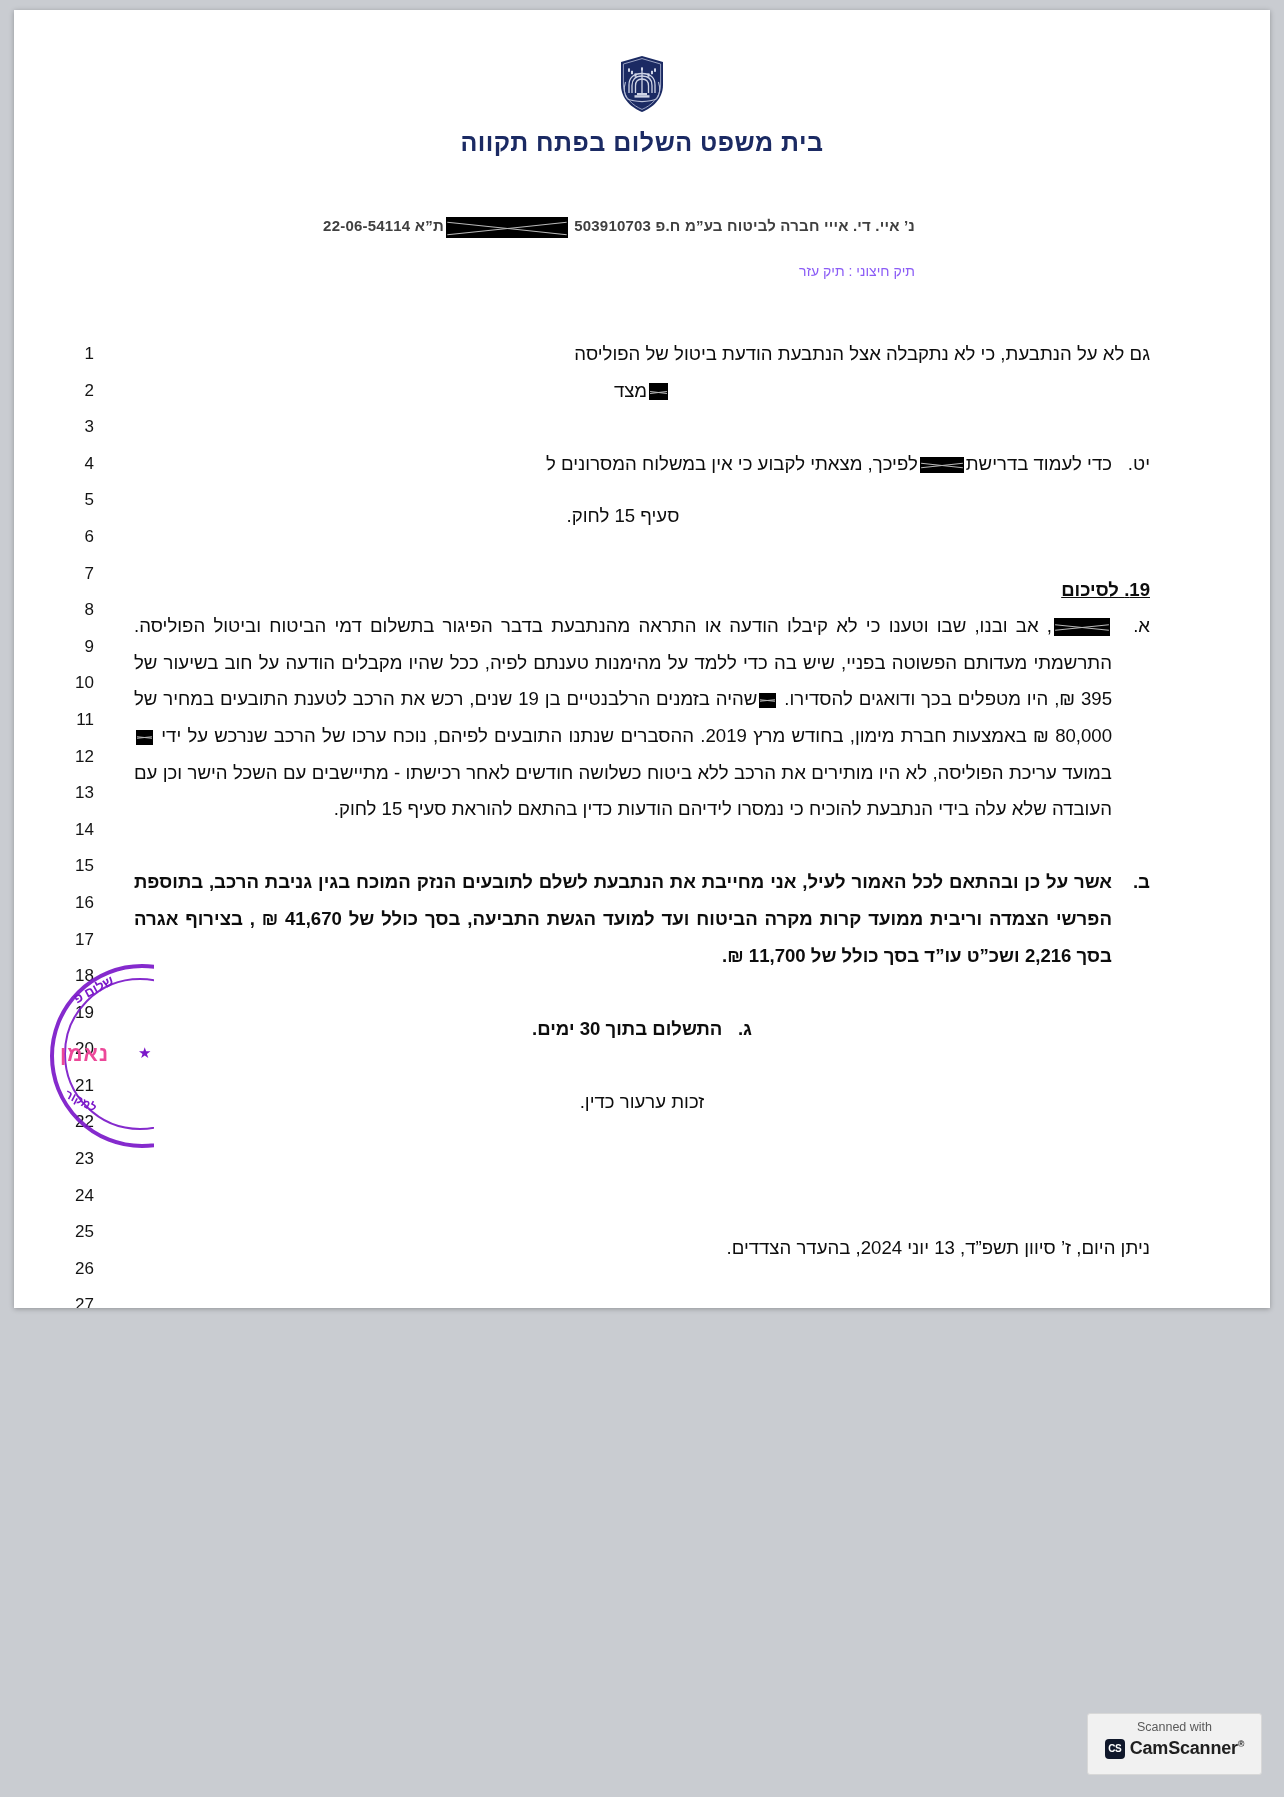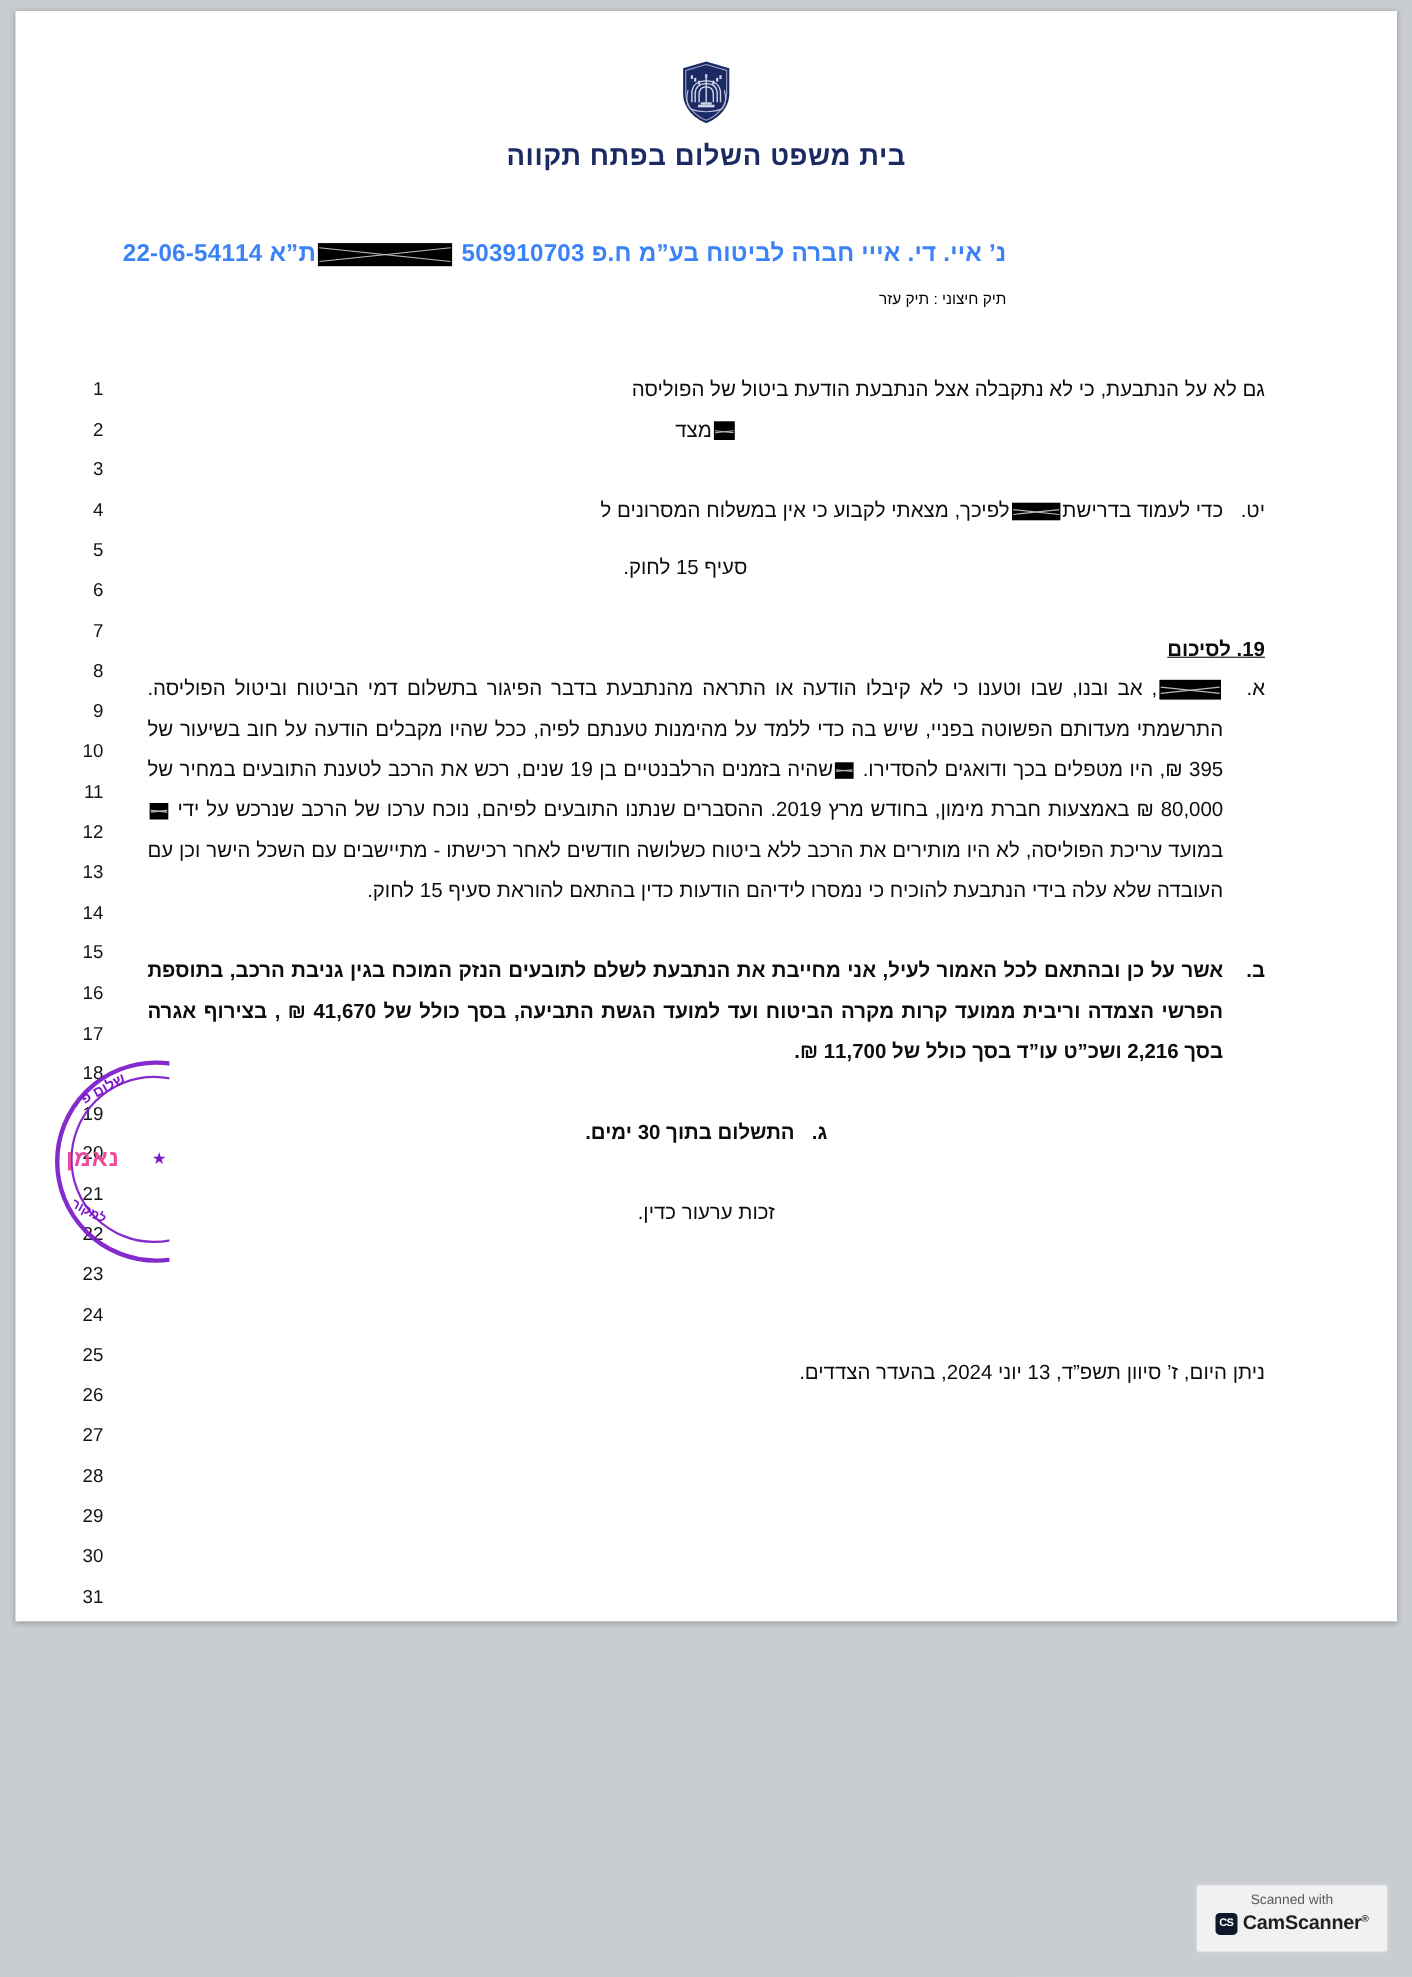--- a/index.html
+++ b/index.html
@@ -17,21 +17,21 @@
     background: #c9ccd1;
     overflow: hidden;
   }
 
   
   .page {
     position: absolute;
     left: 14px;
     top: 10px;
     width: 1256px;
-    height: 1464px;
+    height: 1298px;
     background: #ffffff;
     box-shadow: 0 1px 5px rgba(0,0,0,.28);
     overflow: hidden;
   }
 
   
   .emblem-wrap {
     position: absolute;
     left: 0; right: 0;
     top: 45px;
@@ -54,34 +54,34 @@
     letter-spacing: .5px;
     direction: rtl;
   }
 
   
   .caption {
     position: absolute;
     right: 355px;
     top: 207px;
     direction: rtl;
-    font-size: 22px;
-    font-weight: 700;
-    color: #3b82f6;
+    font-size: 15px;
+    font-weight: 700;
+    color: #404040;
     white-space: nowrap;
     letter-spacing: .2px;
   }
 
   .external-file {
     position: absolute;
     right: 355px;
     top: 253px;
     direction: rtl;
     font-size: 14px;
-    color: #000000;
+    color: #8b5cf6;
     white-space: nowrap;
   }
 
   
   .redact {
     display: inline-block;
     background: #000;
     position: relative;
     vertical-align: middle;
     margin: 0 2px;

